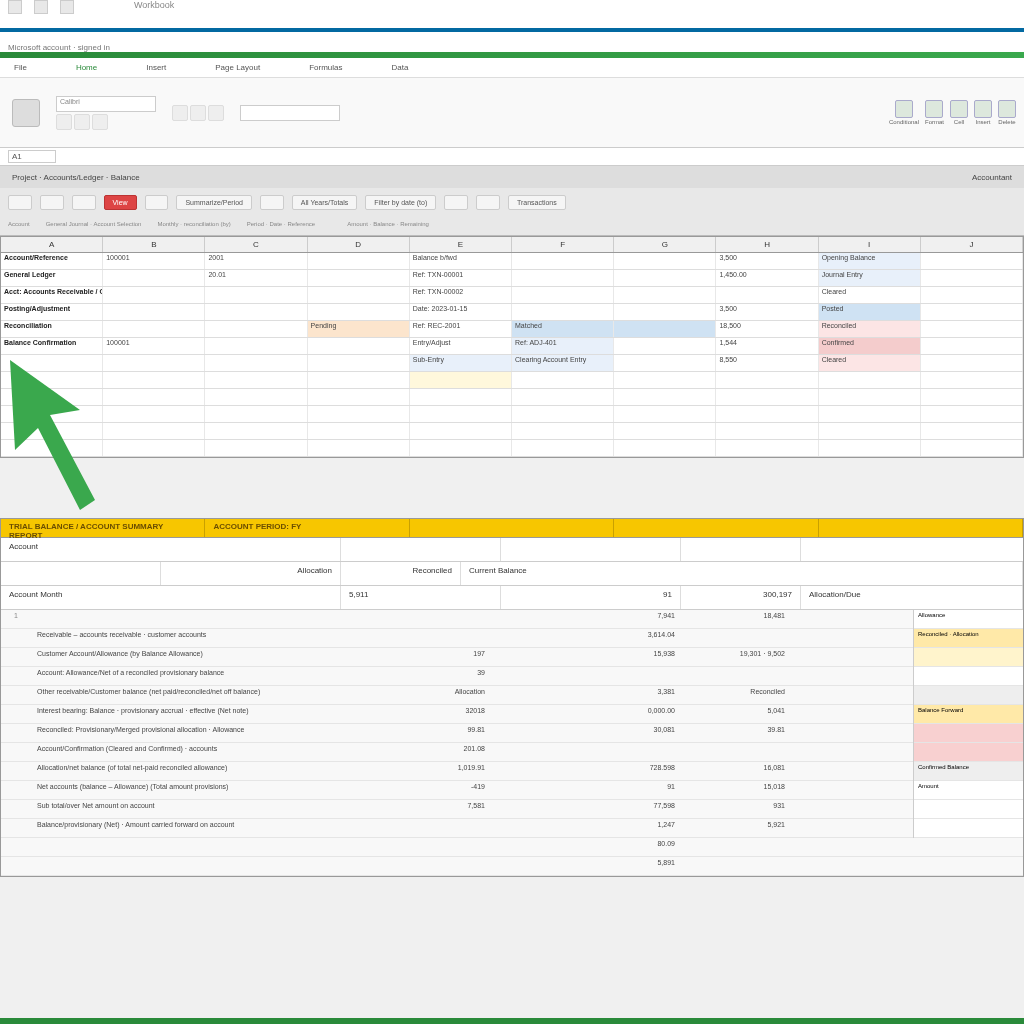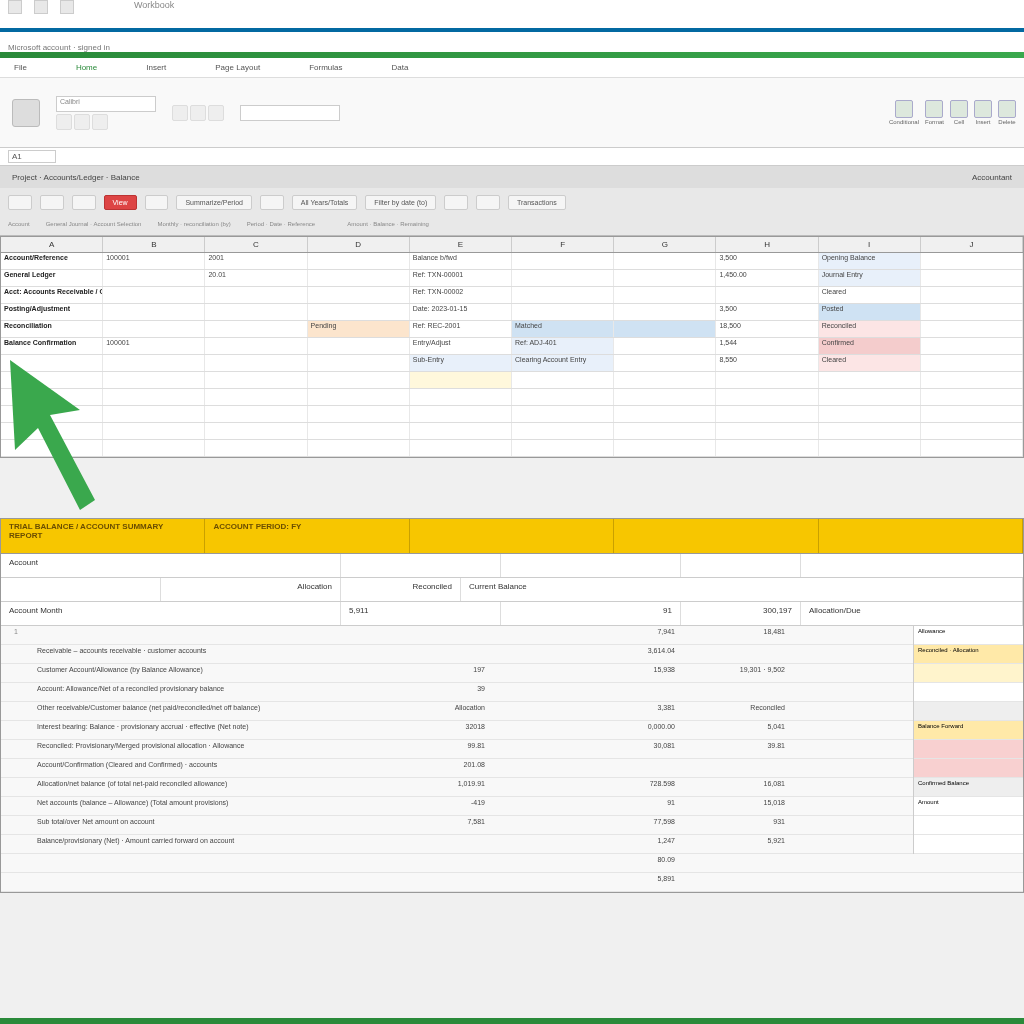--- a/index.html
+++ b/index.html
@@ -46,21 +46,21 @@
 .grid-row { display: flex; height: 17px; border-bottom: 1px solid #ddd; }
 .grid-row .cell { flex: 1; font-size: 7px; padding: 1px 3px; border-right: 1px solid #e8e8e8; color: #444; overflow: hidden; white-space: nowrap; }
 .cell.blue { background: #cfe2f3; }
 .cell.lblue { background: #e8f0fa; }
 .cell.pink { background: #f4cccc; }
 .cell.lpink { background: #fce5e5; }
 .cell.peach { background: #fce5cd; }
 .cell.lyellow { background: #fff8dc; }
 .cell.bold { font-weight: 600; color: #222; }
 
-.yellow-header { background: #f7c600; height: 36px; display: flex; border: 1px solid #999; margin-top: 60px; }
+.yellow-header { background: #f7c600; height: 20px; display: flex; border: 1px solid #999; margin-top: 60px; }
 .yellow-header .yh-cell { flex: 1; font-size: 8px; font-weight: 600; color: #6b4e00; padding: 3px 8px; border-right: 1px solid #c9a000; }
 
 .summary-area { background: #fff; border-left: 1px solid #999; border-right: 1px solid #999; }
 .summary-row { display: flex; height: 24px; border-bottom: 1px solid #ccc; }
 .summary-row .s-cell { font-size: 8px; padding: 4px 8px; color: #333; border-right: 1px solid #ddd; }
 .s-cell.c1 { width: 340px; }
 .s-cell.c2 { width: 160px; }
 .s-cell.c3 { width: 180px; text-align: right; }
 .s-cell.c4 { width: 120px; text-align: right; }
 .s-cell.c6 { flex: 1; }

